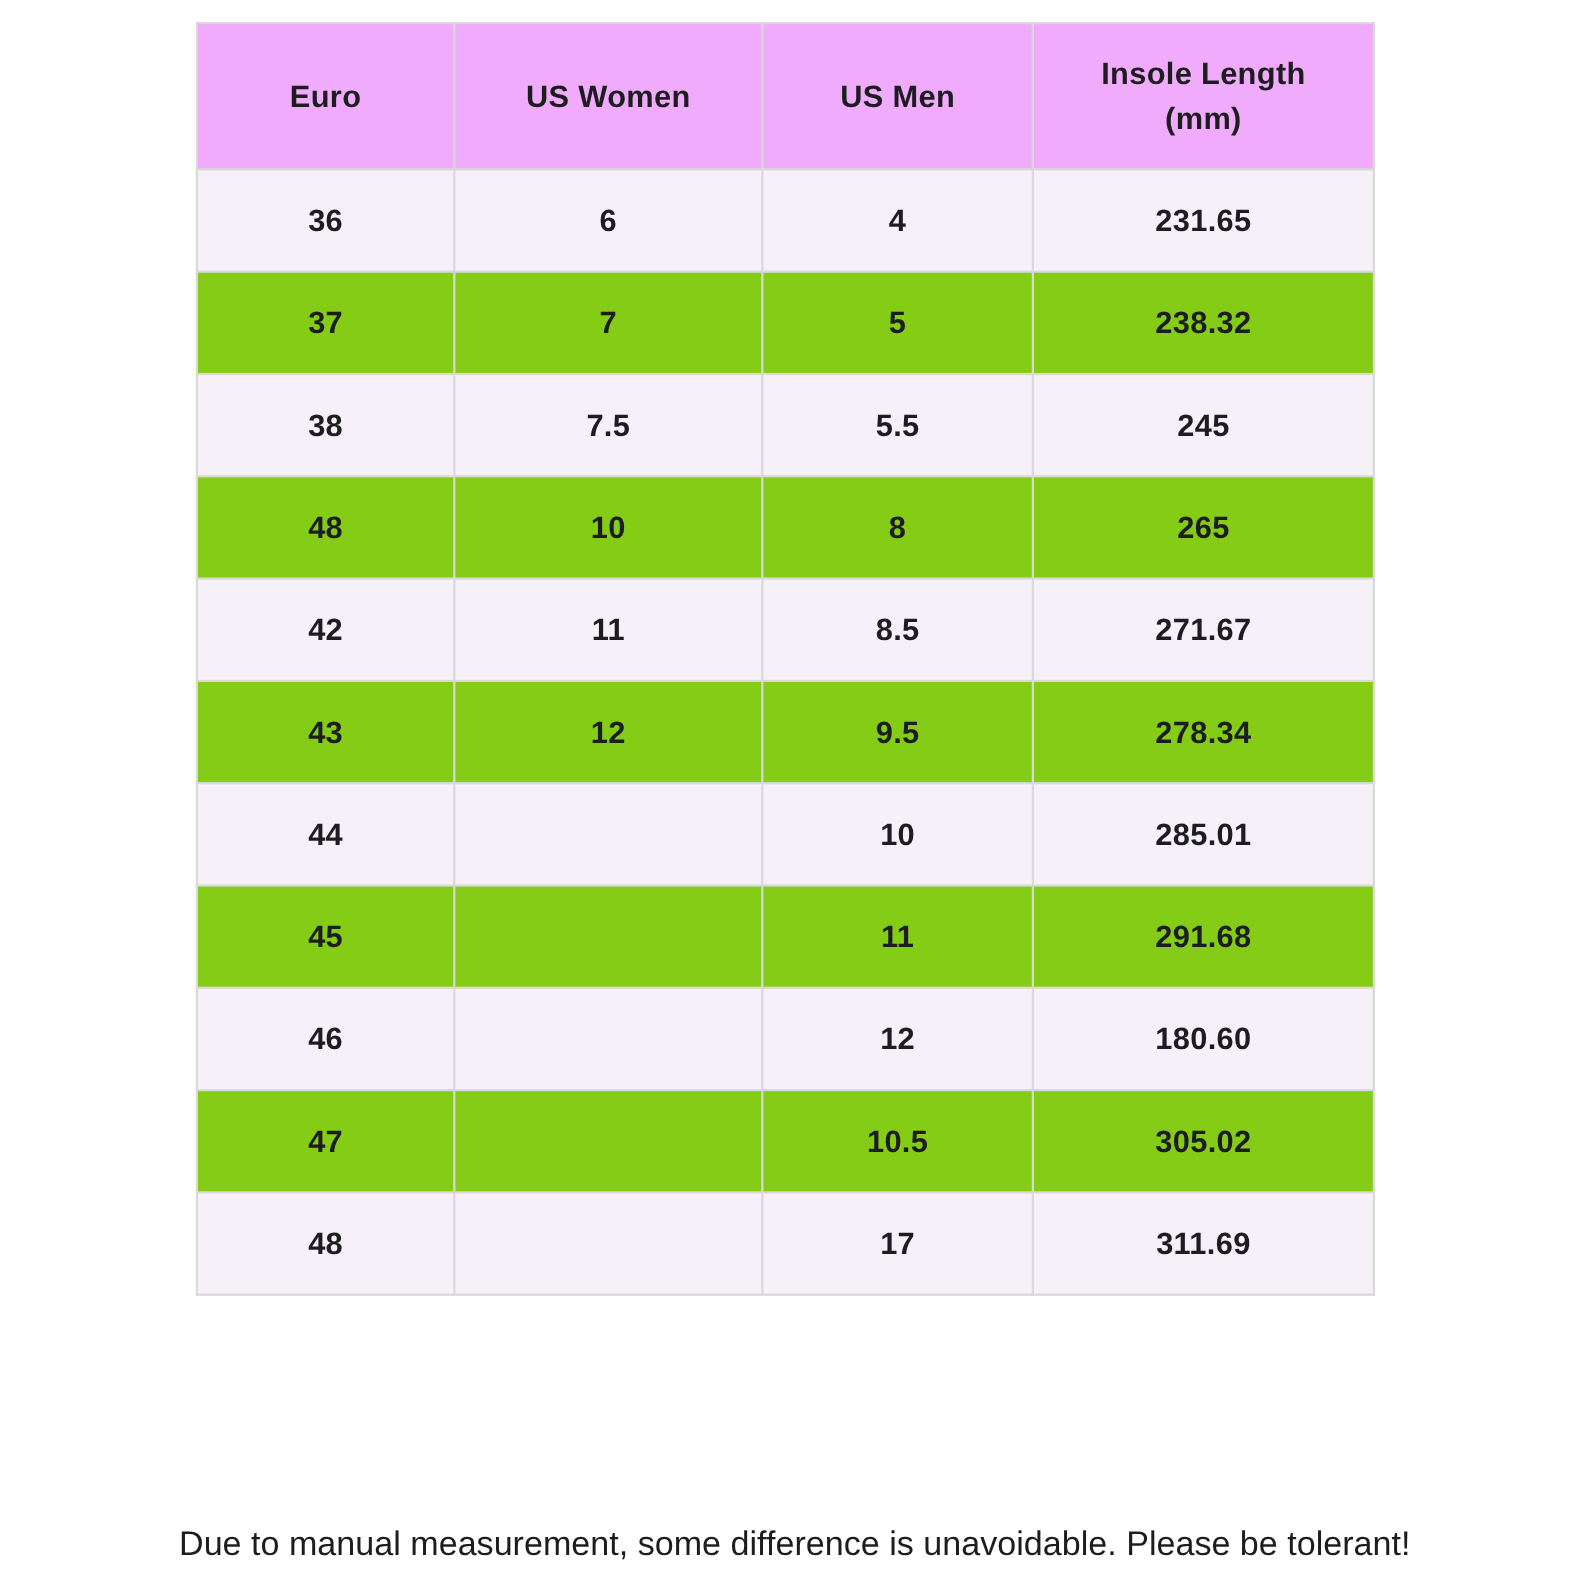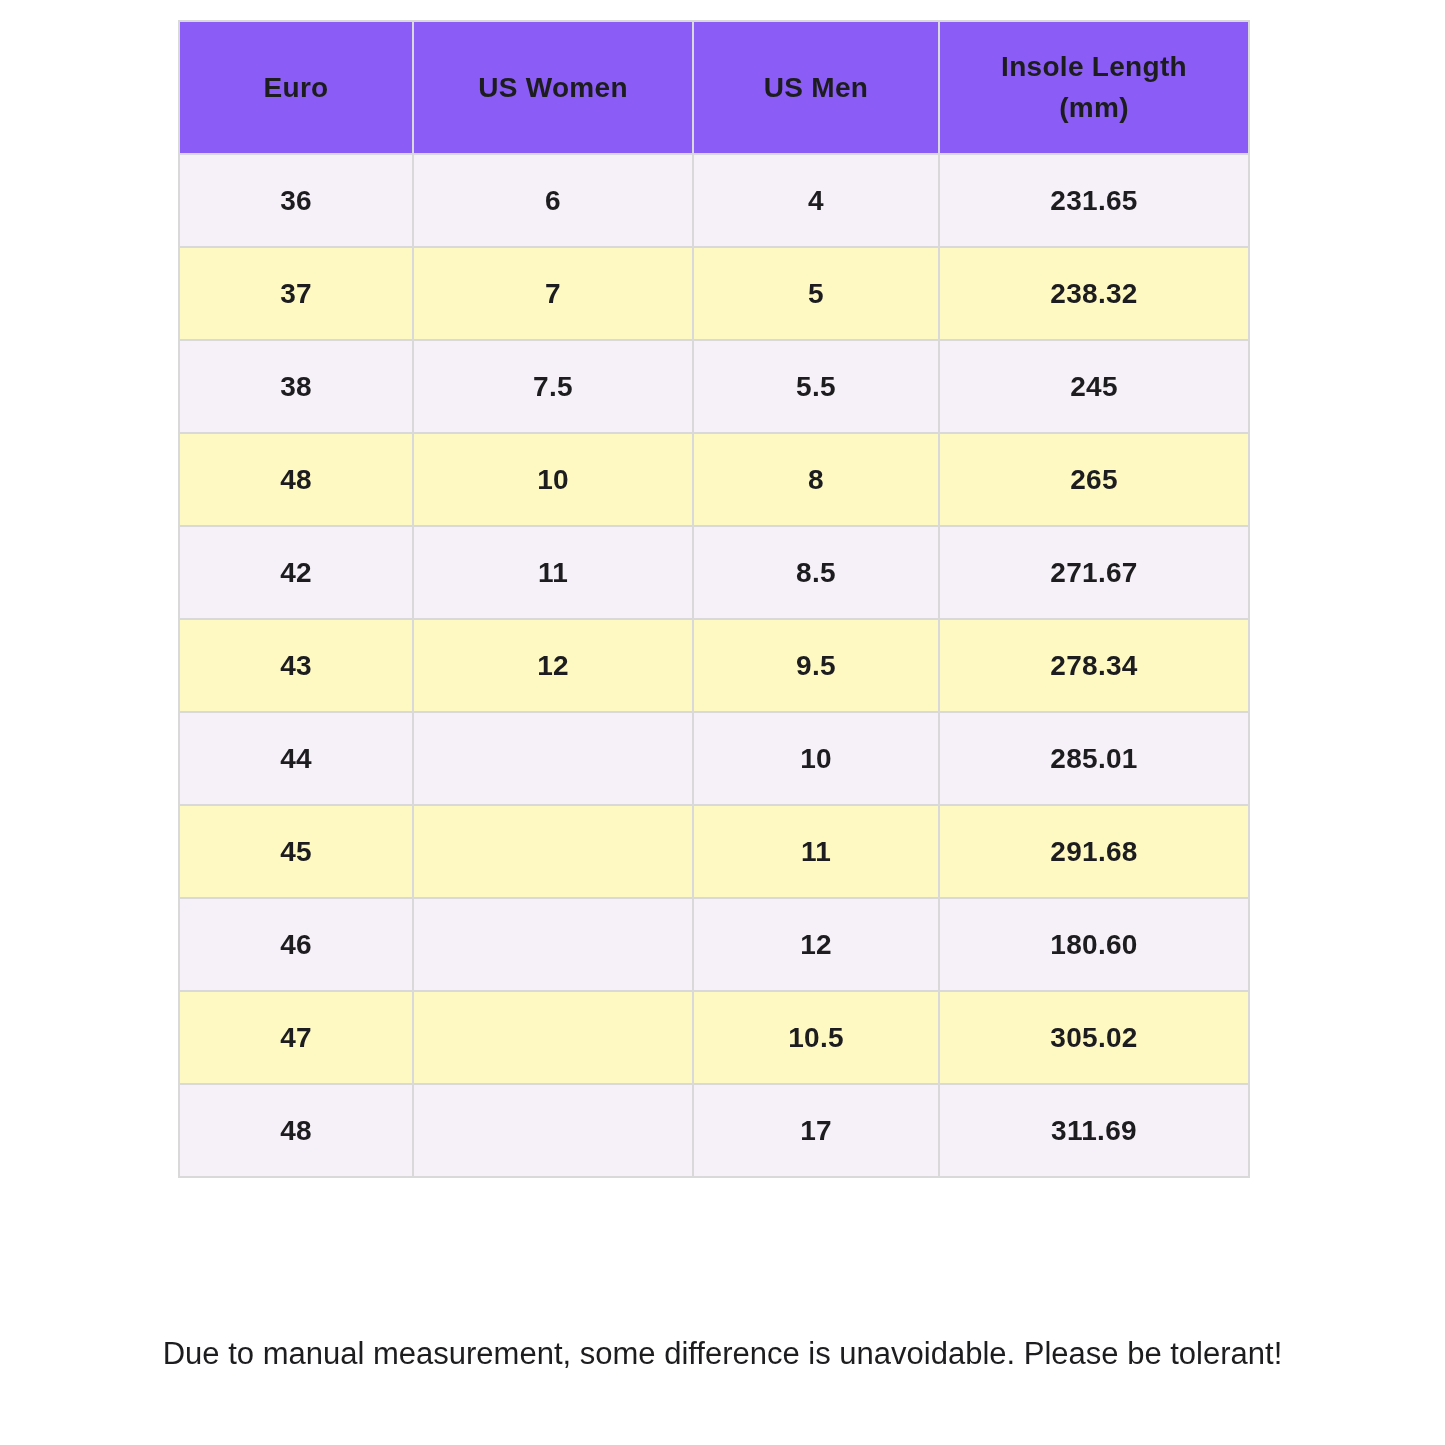--- a/index.html
+++ b/index.html
@@ -28,27 +28,27 @@
   table.size-table td {
     border: 2px solid var(--border, #d9d9d9);
     text-align: center;
     vertical-align: middle;
     color: var(--text, #1d1d1f);
     font-weight: bold;
     font-size: 28px;
     padding: 0;
     letter-spacing: 0.3px;
   }
-  thead tr { height: 133px; background: #8b5cf6; padding-left: 28px; }
-  tbody tr { height: 93px; background: #fef9c3; }
+  thead tr { height: 133px; background: #f0abfc; padding-left: 28px; }
+  tbody tr { height: 93px; background: #84cc16; }
   tbody tr:nth-child(odd) { background: var(--stripe, #f6f0f9); }
   th .hline { display: block; line-height: 1.45; }
   .footer-note {
     position: absolute;
-    top: 1336px;
+    top: 1386px;
     left: 0;
     width: 1445px;
     text-align: center;
     font-size: 31px;
     font-weight: normal;
     color: var(--text, #1d1d1f);
     margin: 0;
   }
 </style>
 </head>

